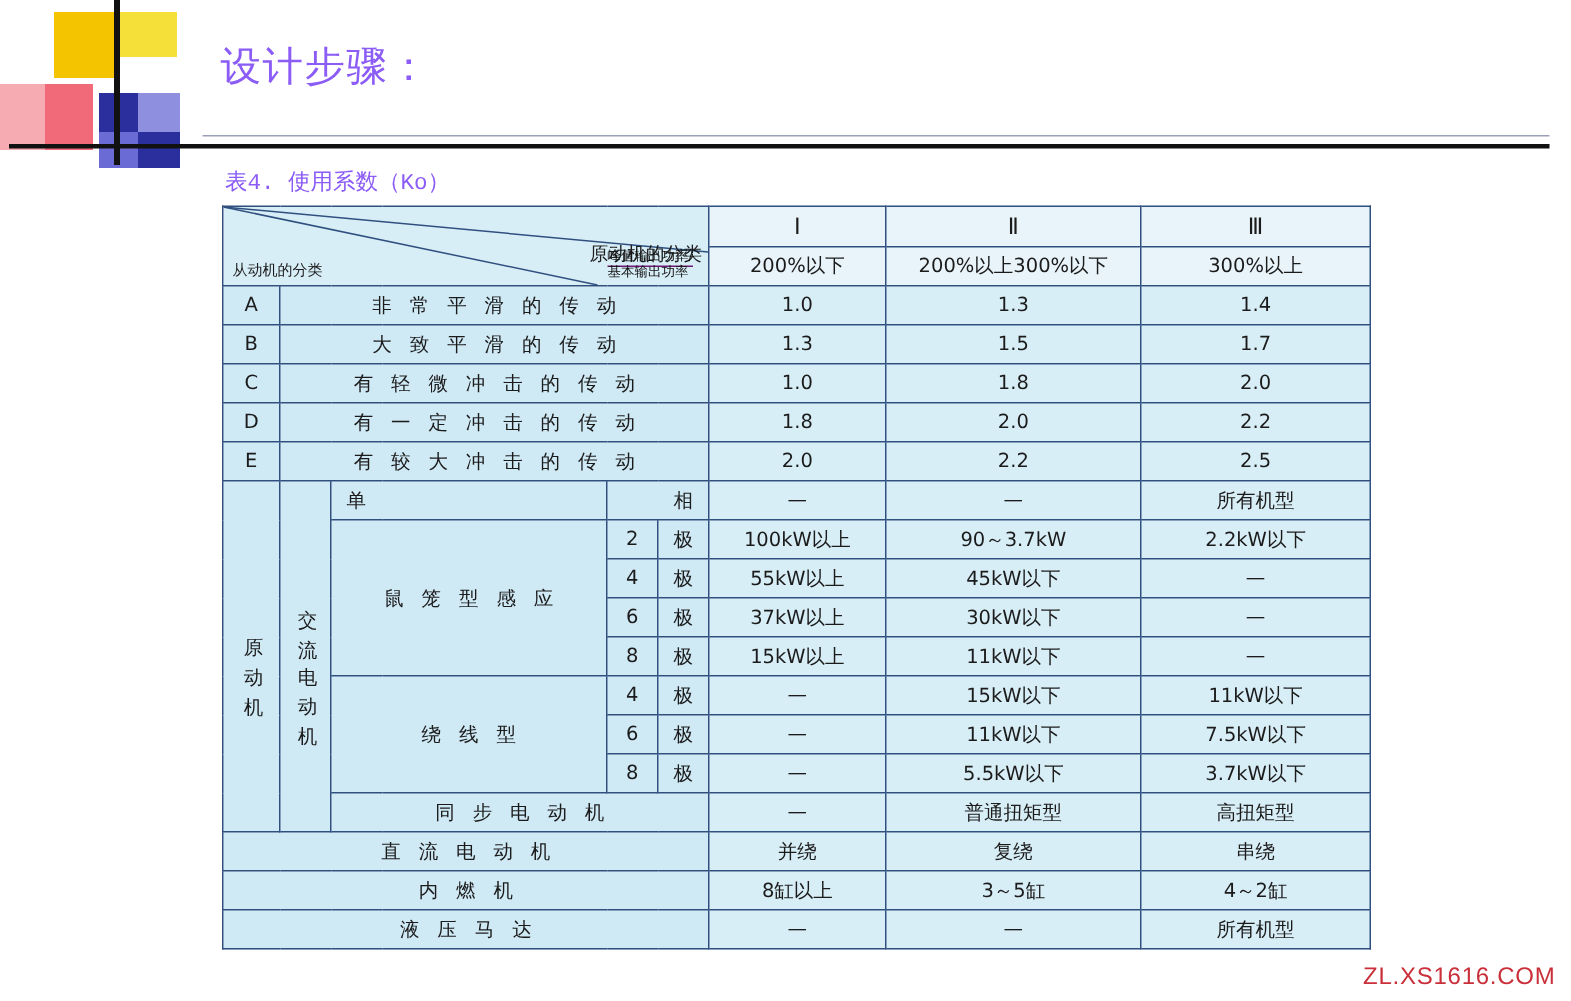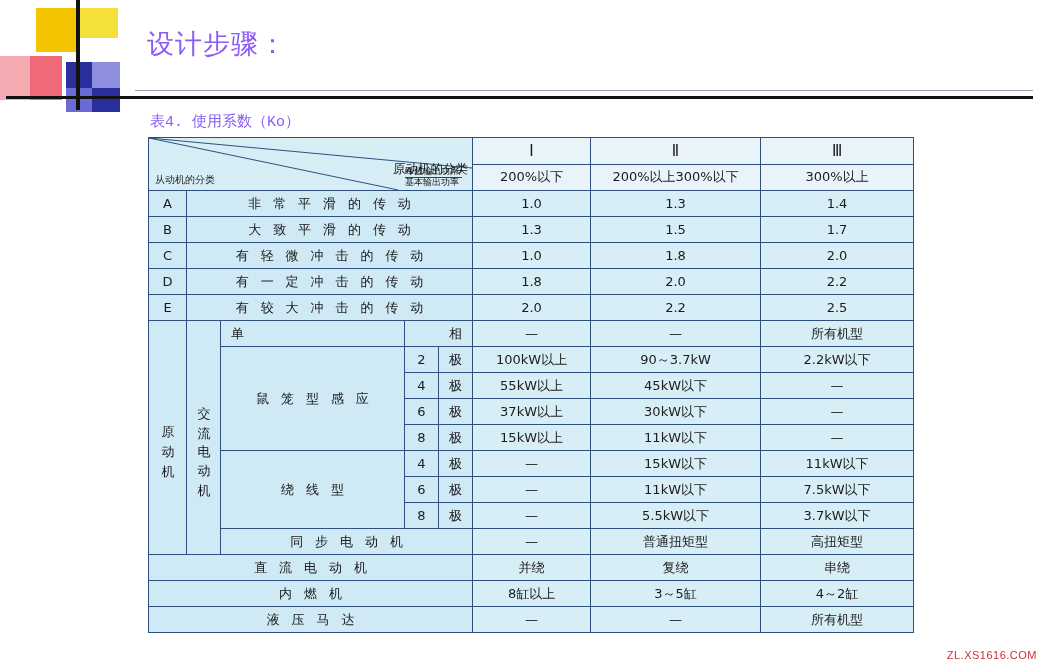--- a/index.html
+++ b/index.html
@@ -86,21 +86,21 @@
   }
   .ratio{
     font-size:9px;line-height:1.1;color:#111;
   }
   .note{
     margin-top:5px;font-size:12.5px;color:#111;
     font-family:"DejaVu Sans","Liberation Sans",sans-serif;
   }
   .watermark{
     position:absolute;right:10px;bottom:6px;
-    color:#c9303a;font-size:11px;letter-spacing:0.5px;
+    color:#c9303a;font-size:16px;letter-spacing:0.5px;
     font-family:"Liberation Sans",sans-serif;
   }
   .romanbig{font-size:15px;}
 </style>
 </head>
 <body>
 
 <div class="logo">
   <div class="sq sq-pinklight"></div>
   <div class="sq sq-pink" style="left:30px;width:32px;"></div>

